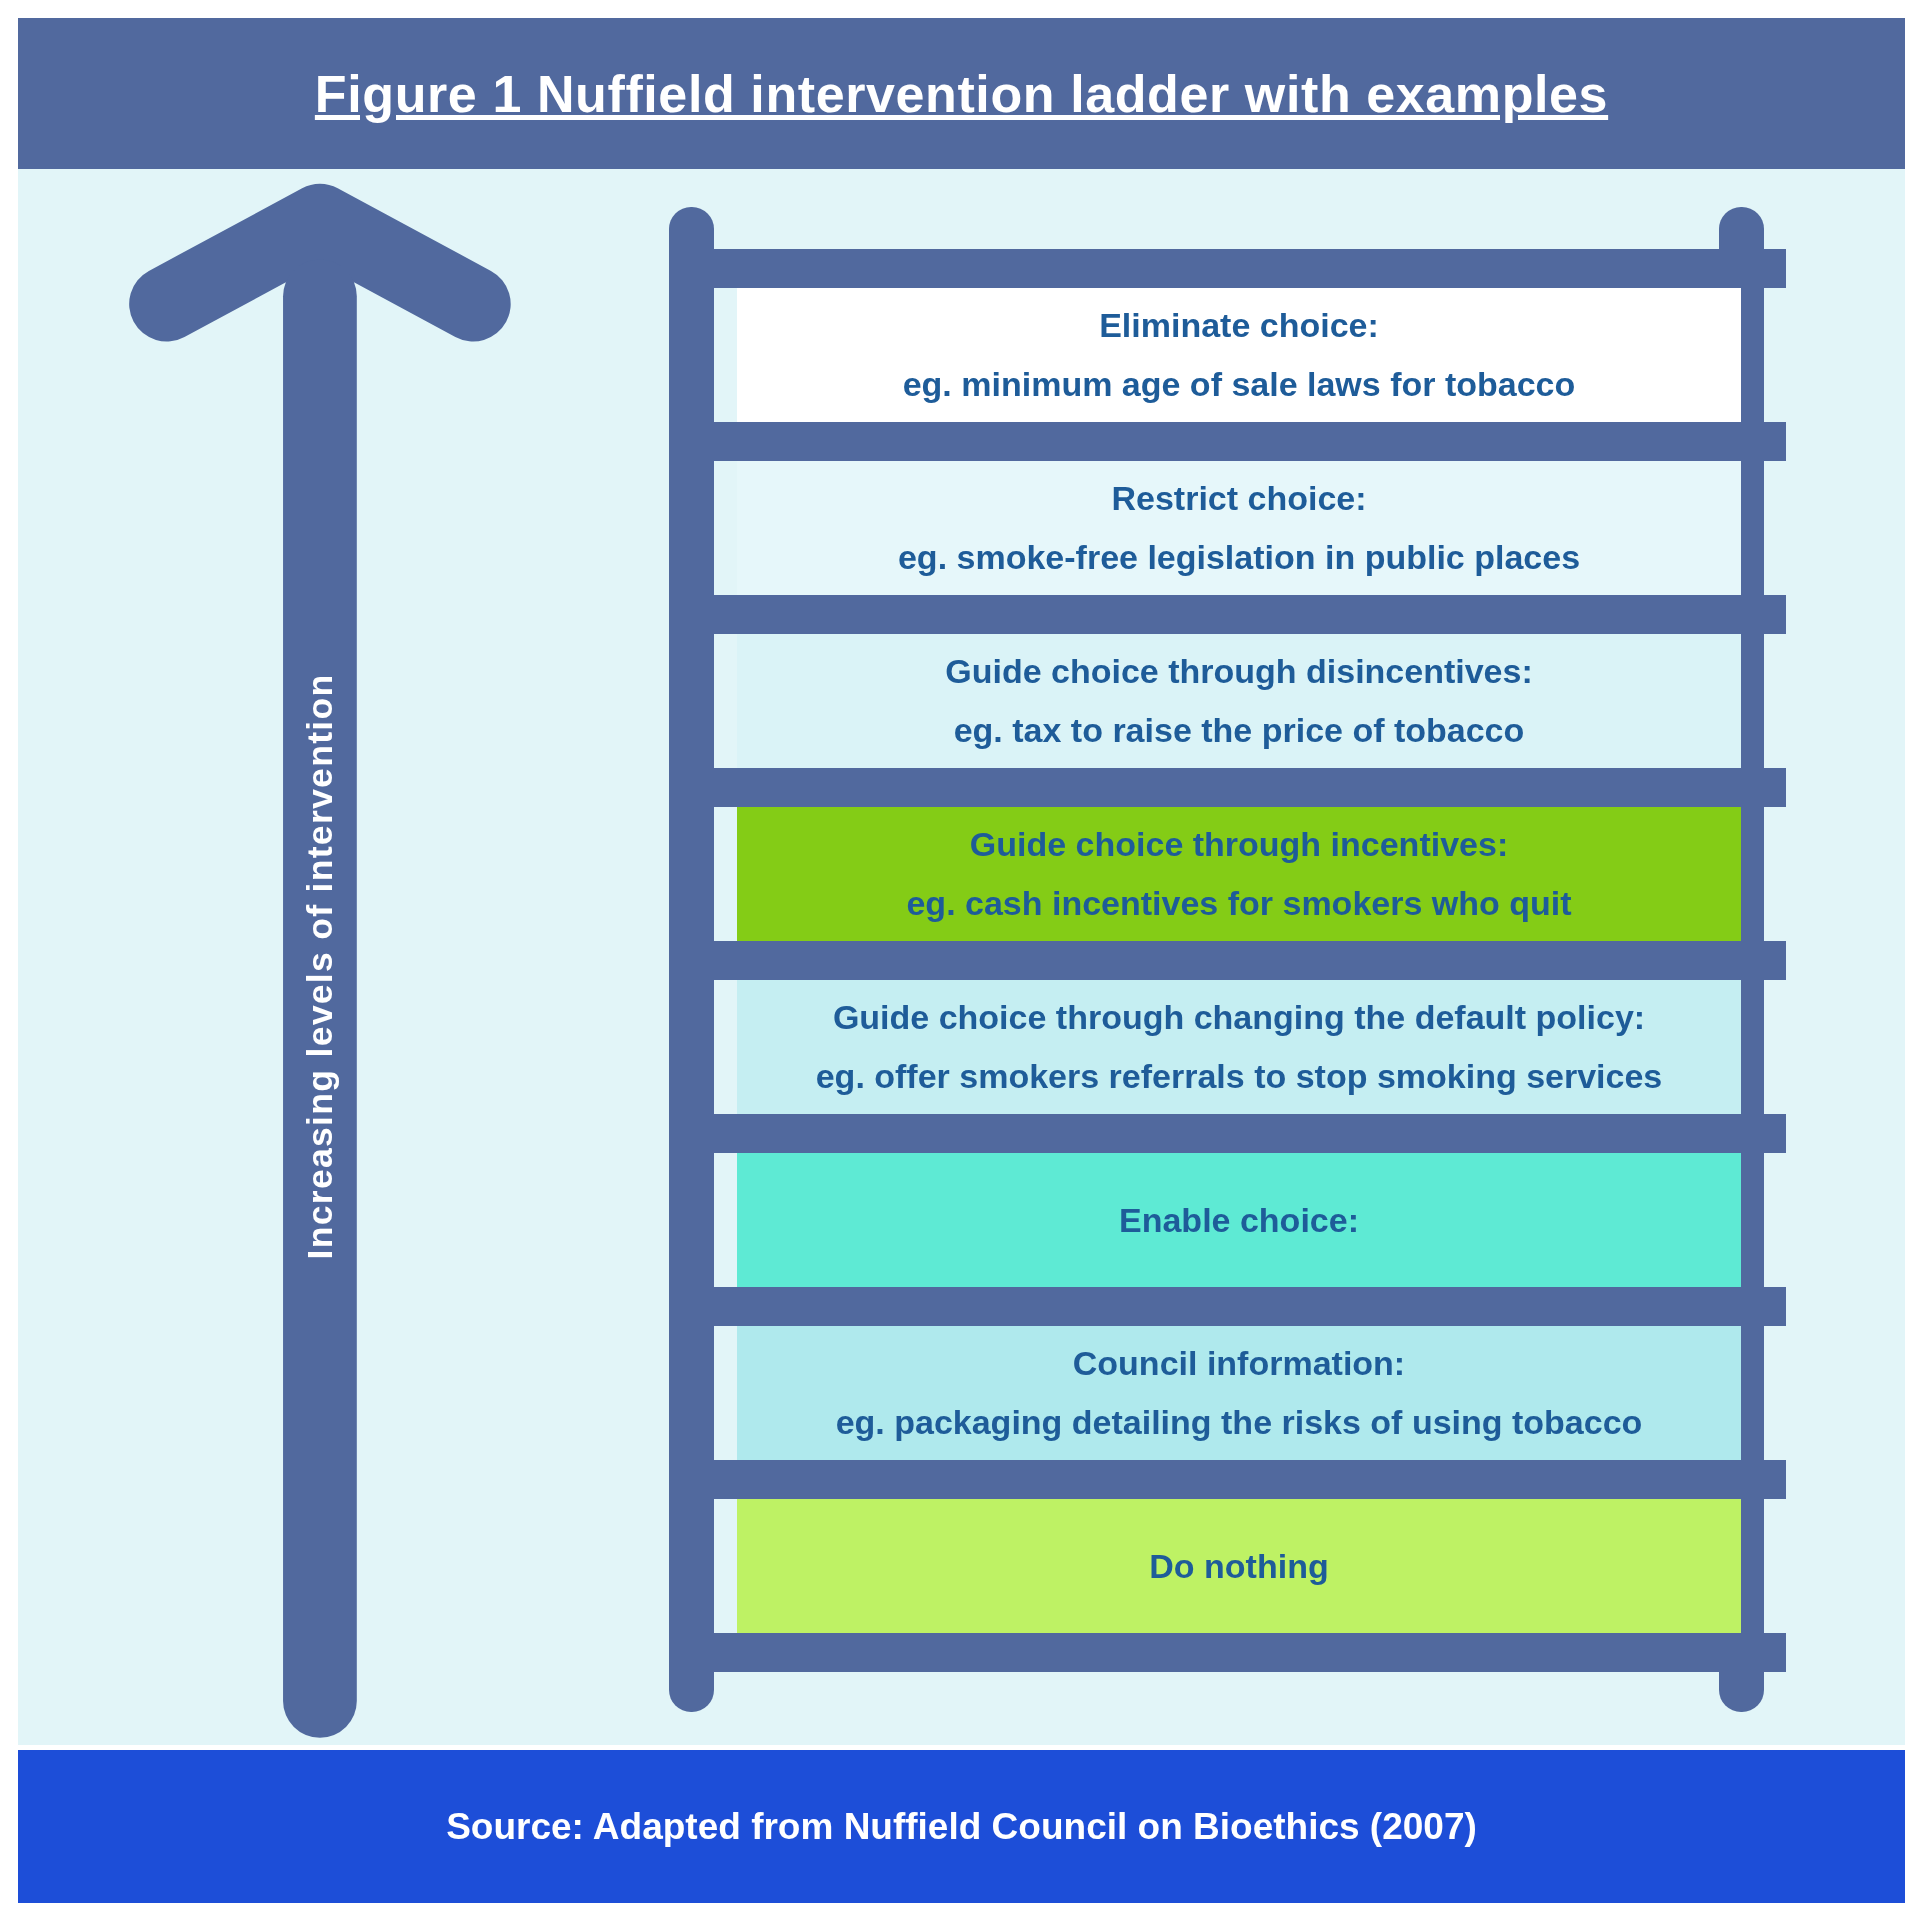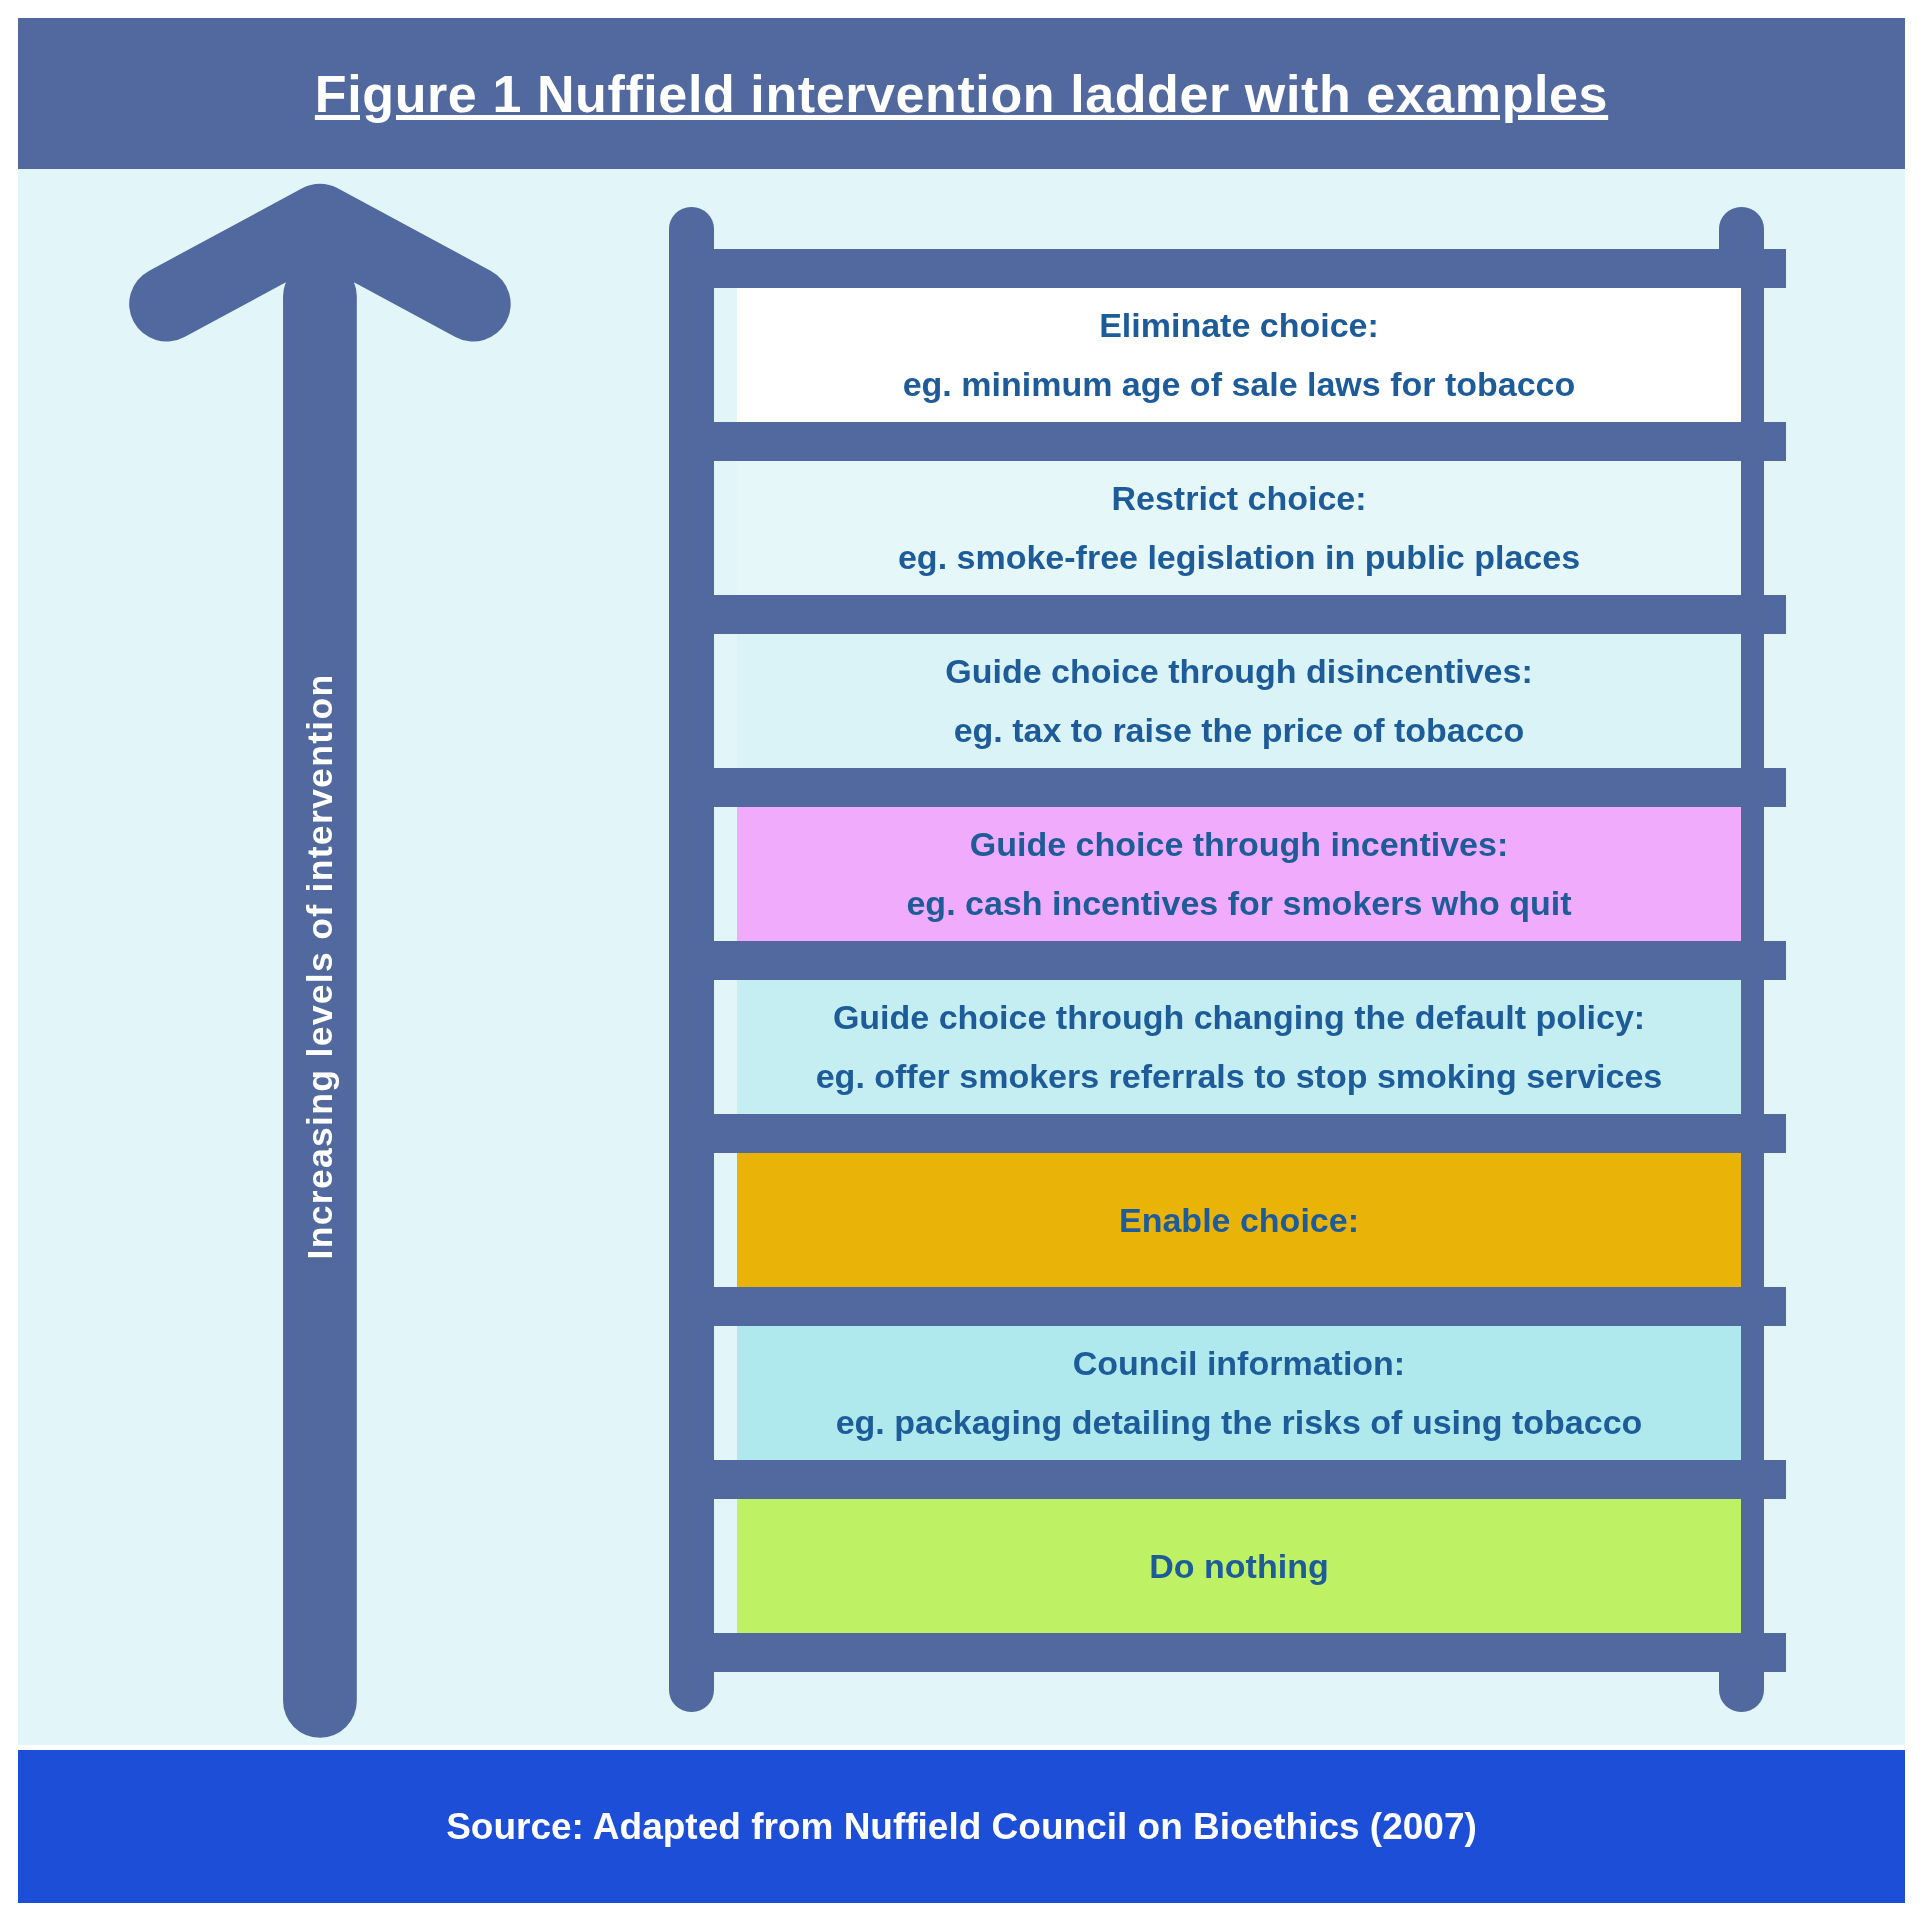--- a/index.html
+++ b/index.html
@@ -93,35 +93,35 @@
 
     <div class="rung" style="background-color: rgb(81, 105, 158);"></div>
 
     <div class="step" style="background-color: rgb(218, 243, 247);">
       <div class="step-heading">Guide choice through disincentives:</div>
       <div class="step-example">eg. tax to raise the price of tobacco</div>
     </div>
 
     <div class="rung" style="background-color: rgb(81, 105, 158);"></div>
 
-    <div class="step" style="background-color: #f0abfc;">
+    <div class="step" style="background-color: #84cc16;">
       <div class="step-heading">Guide choice through incentives:</div>
       <div class="step-example">eg. cash incentives for smokers who quit</div>
     </div>
 
     <div class="rung" style="background-color: rgb(81, 105, 158);"></div>
 
     <div class="step" style="background-color: rgb(197, 238, 242);">
       <div class="step-heading">Guide choice through changing the default policy:</div>
       <div class="step-example">eg. offer smokers referrals to stop smoking services</div>
     </div>
 
     <div class="rung" style="background-color: rgb(81, 105, 158);"></div>
 
-    <div class="step" style="background-color: #eab308; align-items: center;">
+    <div class="step" style="background-color: #5eead4; align-items: center;">
       <div class="step-heading">Enable choice:</div>
     </div>
 
     <div class="rung" style="background-color: rgb(81, 105, 158);"></div>
 
     <div class="step" style="background-color: rgb(175, 233, 237);">
       <div class="step-heading">Council information:</div>
       <div class="step-example">eg. packaging detailing the risks of using tobacco</div>
     </div>
 

